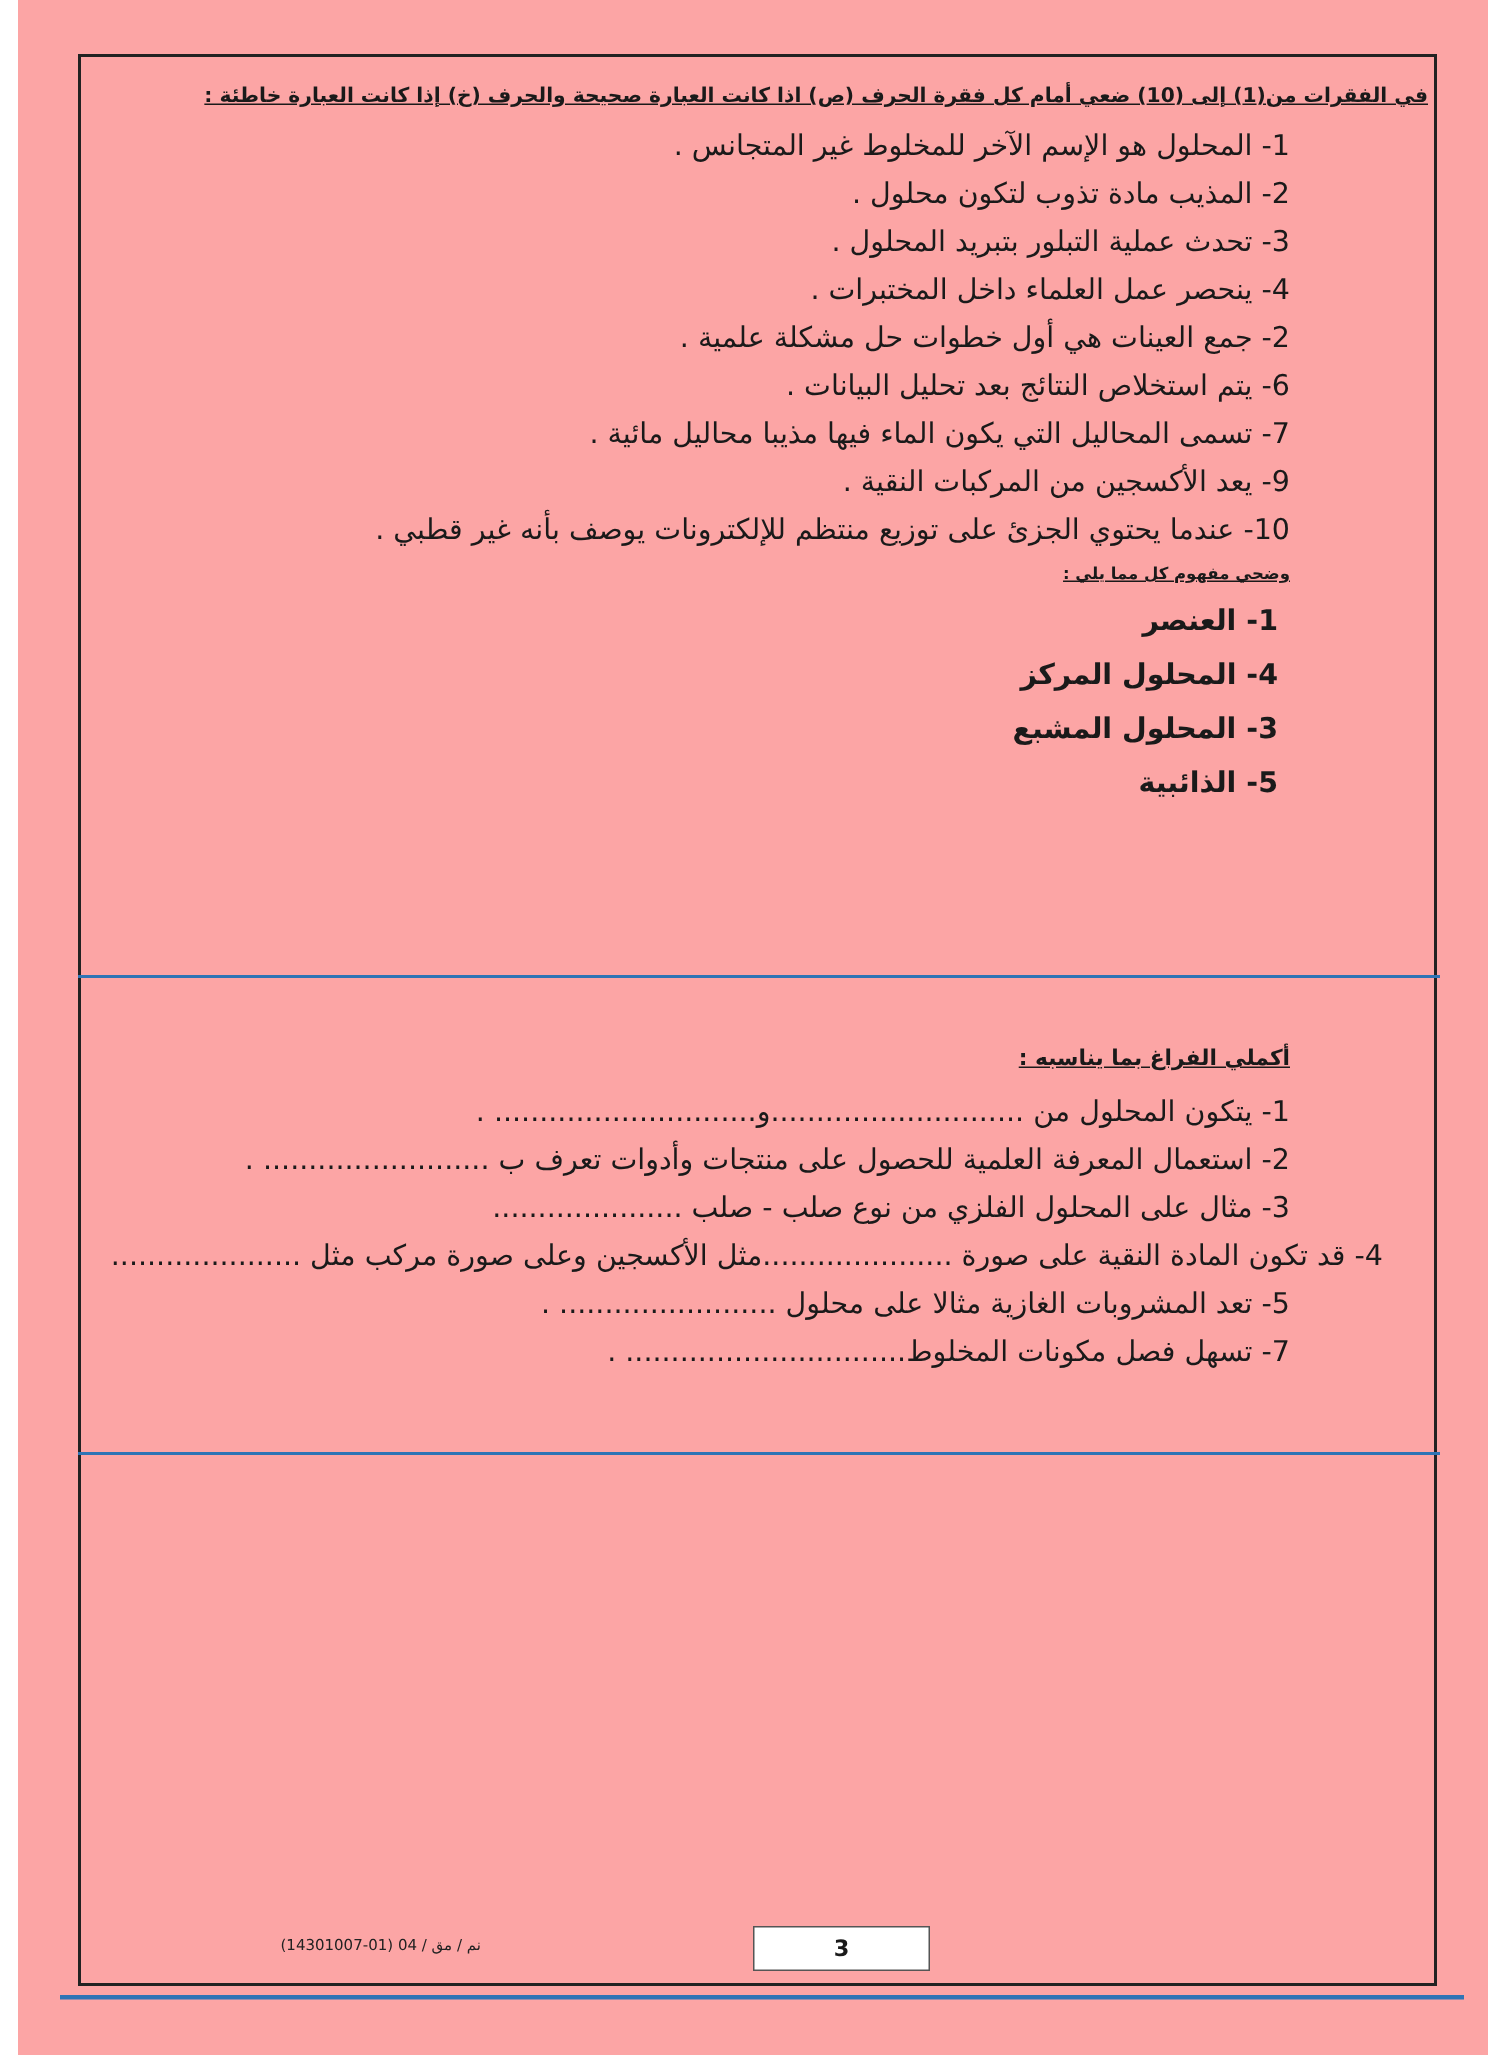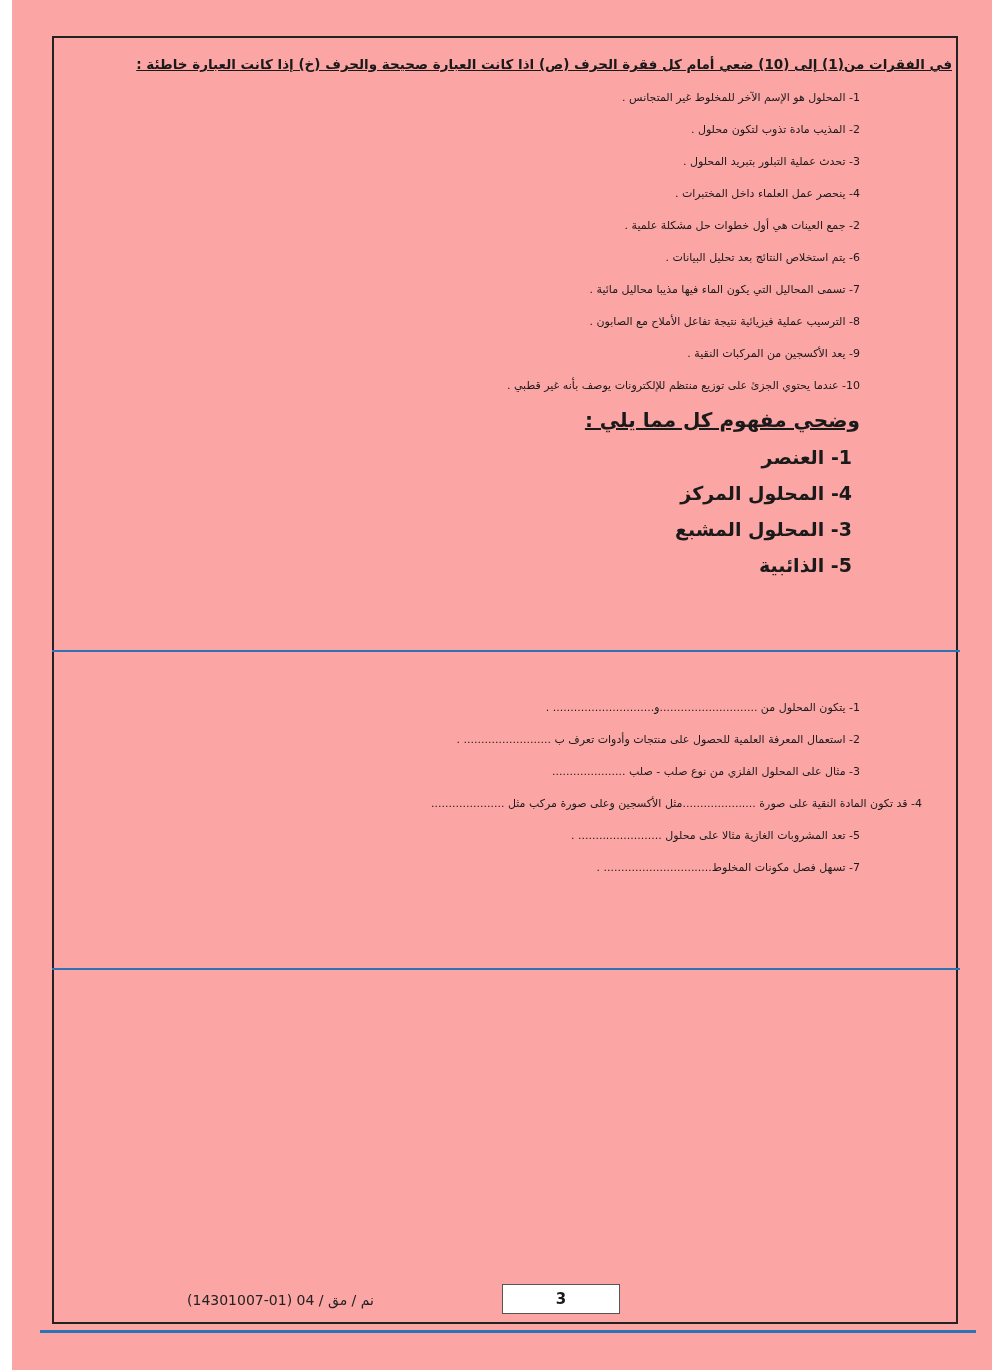--- a/index.html
+++ b/index.html
@@ -36,27 +36,27 @@
   }
   .sec-heading {
     font-weight: bold;
     font-size: 13.5px;
     text-decoration: underline;
     white-space: nowrap;
     padding-left: 40px;
     margin: 0 0 16px 0;
   }
   .tf-item, .fill-item {
-    font-size: 11px;
+    font-size: 19px;
     line-height: 19px;
     margin: 0 92px 13px 0;
   }
   .sub-heading {
     font-weight: bold;
-    font-size: 20px;
+    font-size: 11px;
     text-decoration: underline;
     margin: 8px 92px 14px 0;
   }
   .def-item {
     font-weight: bold;
     font-size: 19px;
     margin: 0 100px 14px 0;
   }
   .divider {
     position: absolute;
@@ -84,21 +84,21 @@
   .fill-item {
     margin-right: 92px;
   }
   .fill-item.wide {
     margin-right: 30px;
   }
   .footer-code {
     position: absolute;
     left: 175px;
     top: 1292px;
-    font-size: 14px;
+    font-size: 10px;
     direction: rtl;
     color: #222222;
   }
   .page-number-box {
     position: absolute;
     left: 490px;
     top: 1284px;
     width: 118px;
     height: 30px;
     border: 1px solid #555555;
@@ -128,34 +128,34 @@
 
   <div class="content">
     <p class="sec-heading">في الفقرات من(1) إلى (10) ضعي أمام كل فقرة الحرف (ص) اذا كانت العبارة صحيحة والحرف (خ) إذا كانت العبارة خاطئة :</p>
     <p class="tf-item">1- المحلول هو الإسم الآخر للمخلوط غير المتجانس .</p>
     <p class="tf-item">2- المذيب مادة تذوب لتكون محلول .</p>
     <p class="tf-item">3- تحدث عملية التبلور بتبريد المحلول .</p>
     <p class="tf-item">4- ينحصر عمل العلماء داخل المختبرات .</p>
     <p class="tf-item">2- جمع العينات هي أول خطوات حل مشكلة علمية .</p>
     <p class="tf-item">6- يتم استخلاص النتائج بعد تحليل البيانات .</p>
     <p class="tf-item">7- تسمى المحاليل التي يكون الماء فيها مذيبا محاليل مائية .</p>
-    <p class="tf-item">8- الترسيب عملية فيزيائية نتيجة تفاعل الأملاح مع الصابون .</p>
     <p class="tf-item">9- يعد الأكسجين من المركبات النقية .</p>
     <p class="tf-item">10- عندما يحتوي الجزئ على توزيع منتظم للإلكترونات يوصف بأنه غير قطبي .</p>
 
     <p class="sub-heading">وضحي مفهوم كل مما يلي :</p>
     <p class="def-item">1- العنصر</p>
     <p class="def-item">4- المحلول المركز</p>
     <p class="def-item">3- المحلول المشبع</p>
     <p class="def-item">5- الذائبية</p>
   </div>
 
   <div class="divider divider-1"></div>
 
   <div class="section-fill">
+    <p class="fill-heading">أكملي  الفراغ بما يناسبه :</p>
     <p class="fill-item">1- يتكون المحلول من ............................و............................. .</p>
     <p class="fill-item">2- استعمال المعرفة العلمية للحصول على منتجات وأدوات تعرف ب ......................... .</p>
     <p class="fill-item">3- مثال على المحلول الفلزي من نوع صلب - صلب .....................</p>
     <p class="fill-item wide">4- قد تكون المادة النقية على صورة  .....................مثل الأكسجين وعلى صورة مركب مثل .....................</p>
     <p class="fill-item">5- تعد المشروبات الغازية مثالا على محلول  ........................   .</p>
     <p class="fill-item">7- تسهل فصل مكونات المخلوط............................... .</p>
   </div>
 
   <div class="divider divider-2"></div>
 

